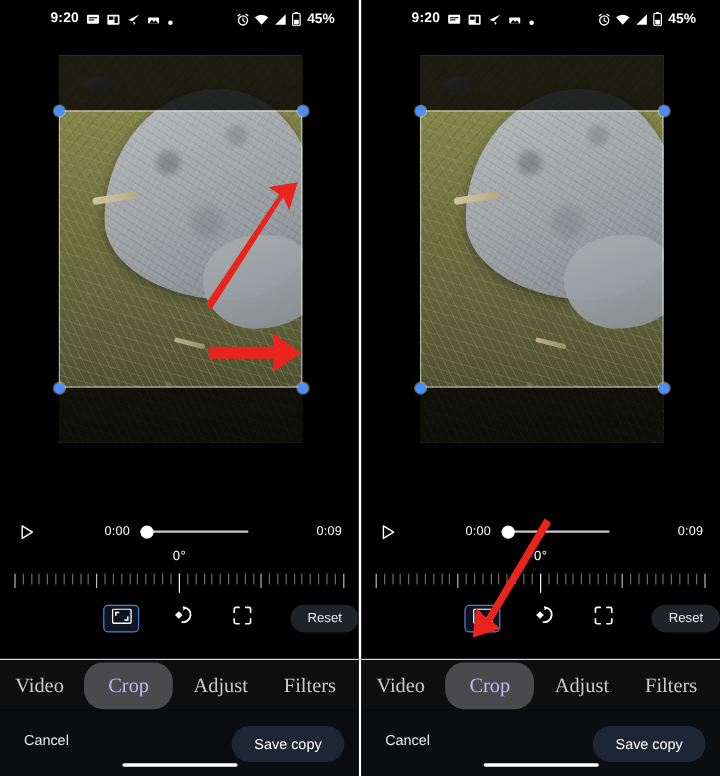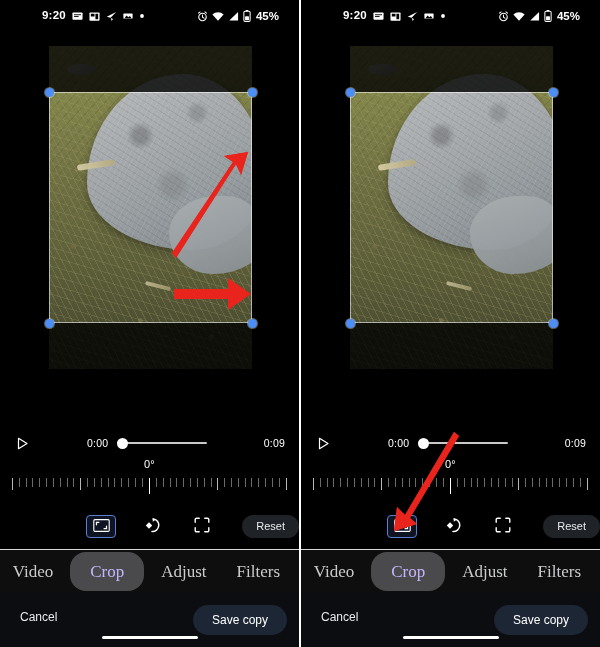--- a/index.html
+++ b/index.html
@@ -32,21 +32,21 @@
   
   .statusbar {
     position: absolute; top: 0; left: 0; right: 0;
     height: 32px;
     display: flex;
     align-items: center;
     padding: 0 10px 0 0;
     color: #ffffff;
   }
   .sb-left {
-    display: flex; align-items: center;
+    display: flex; align-items: flex-end;
     gap: 6px;
     margin-left: 42px;
   }
   .sb-time {
     font-size: 11.5px;
     font-weight: 600;
     letter-spacing: 0.2px;
     color: #ffffff;
     line-height: 1;
   }
@@ -288,21 +288,21 @@
   .tick.major { height: 12px; background: rgba(255,255,255,.72); }
   .tick.center { height: 16px; width: 1.5px; background: #ffffff; }
 
   
   .tool-row {
     position: absolute;
     left: 0; right: 0;
     top: 504px;
     height: 34px;
     display: flex;
-    align-items: flex-end;
+    align-items: flex-start;
     padding-left: 86px;
     gap: 22px;
   }
   .tool-btn {
     width: 28px; height: 22px;
     display: flex; align-items: center; justify-content: center;
     flex: 0 0 auto;
   }
   .tool-btn.selected {
     border: 1.2px solid #5b7fd4;

